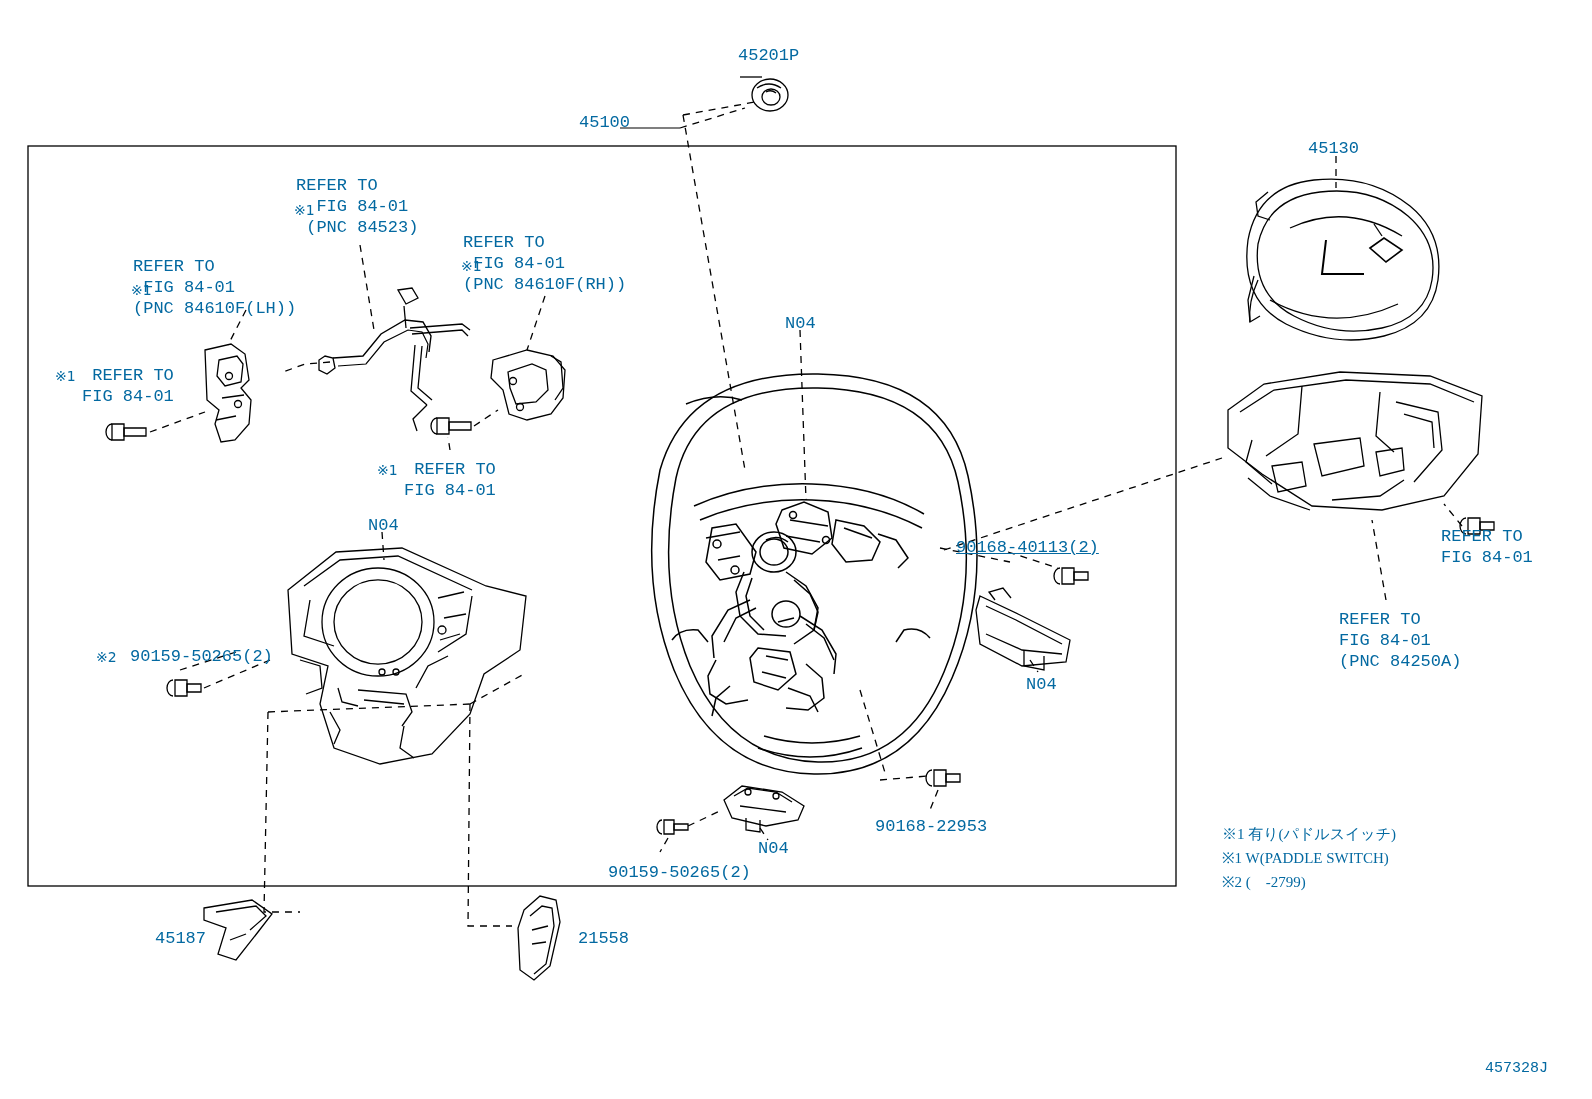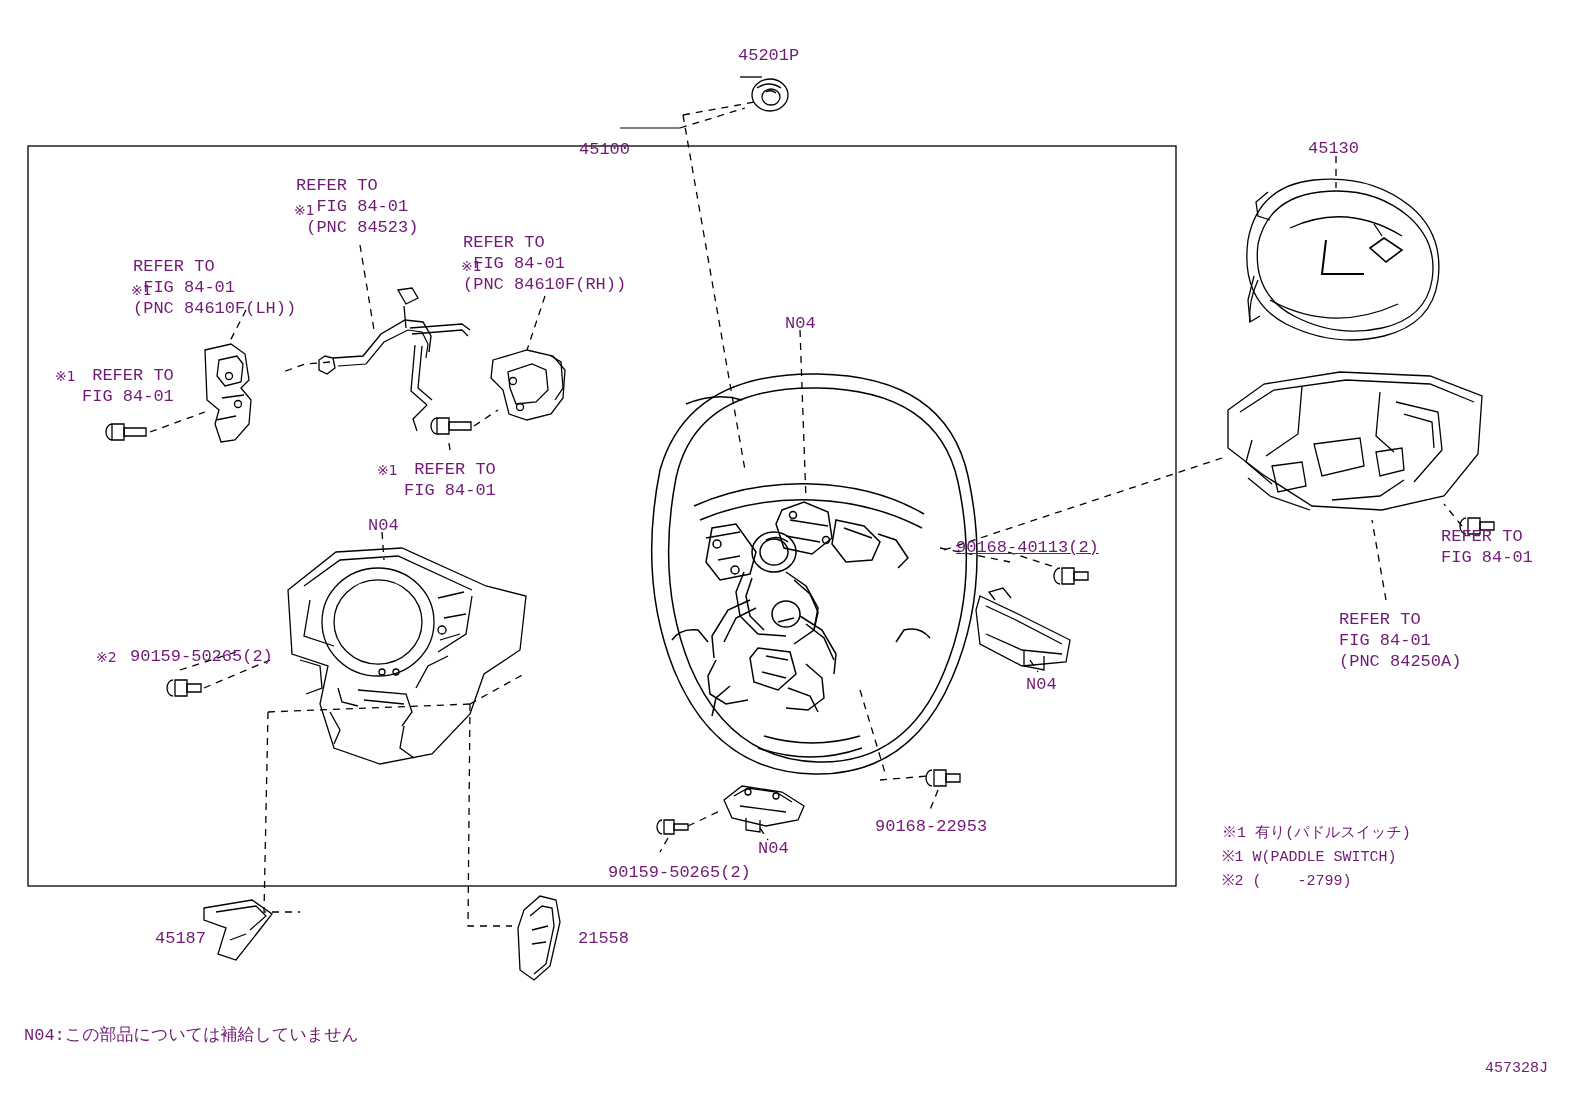--- a/index.html
+++ b/index.html
@@ -20,25 +20,25 @@
     left: 0; top: 0;
     width: 1592px;
     height: 1099px;
   }
   .lbl {
     position: absolute;
     font-family: "Liberation Mono", monospace;
     font-size: 17px;
     line-height: 21px;
     white-space: pre;
-    color: #701a75;
+    color: #0369a1;
     letter-spacing: 0px;
   }
   .lbl.jp {
-    font-family: Liberation Mono, monospace;
+    font-family: Liberation Serif, serif;
     font-size: 15px;
     line-height: 20px;
   }
   .lbl.footer {
     font-size: 17px;
     line-height: 23px;
   }
   .mark {
     font-family: "DejaVu Sans", sans-serif;
     font-size: 13px;
@@ -299,21 +299,21 @@
         <path d="M1468,518 l12,0 l0,16 l-12,0 z"></path>
         <path d="M1466,518 a6,8 0 1,0 0,16"></path>
         <path d="M1480,522 l14,0 l0,8 l-14,0 z"></path>
       </g>
       <path d="M1462,526 L1444,504" stroke-dasharray="7,6"></path>
 
     </g>
   </svg>
 
   <div class="lbl" style="left:738px;top:45px;">45201P</div>
-  <div class="lbl" style="left:579px;top:112px;margin-top:27px;">45100</div>
+  <div class="lbl" style="left:579px;top:112px;">45100</div>
   <div class="lbl" style="left:1308px;top:138px;">45130</div>
 
   <div class="lbl" style="left:296px;top:175px;">REFER TO
   FIG 84-01
  (PNC 84523)</div>
   <div class="lbl mark" style="left:294px;top:200px;font-size:14px;">※1</div>
 
   <div class="lbl" style="left:133px;top:256px;">REFER TO
  FIG 84-01
 (PNC 84610F(LH))</div>
@@ -351,17 +351,16 @@
 FIG 84-01
 (PNC 84250A)</div>
 
   <div class="lbl" style="left:155px;top:928px;">45187</div>
   <div class="lbl" style="left:578px;top:928px;">21558</div>
 
   <div class="lbl jp" style="left:1222px;top:824px;">※1 有り(パドルスイッチ)</div>
   <div class="lbl jp" style="left:1222px;top:848px;">※1 W(PADDLE SWITCH)</div>
   <div class="lbl jp" style="left:1222px;top:872px;">※2 (    -2799)</div>
 
-  <div class="lbl footer jp" style="left:24px;top:1024px;">N04:この部品については補給していません</div>
 
   <div class="lbl" style="left:1485px;top:1058px;font-size:15px;">457328J</div>
 
 </div>
 
 </body></html>

